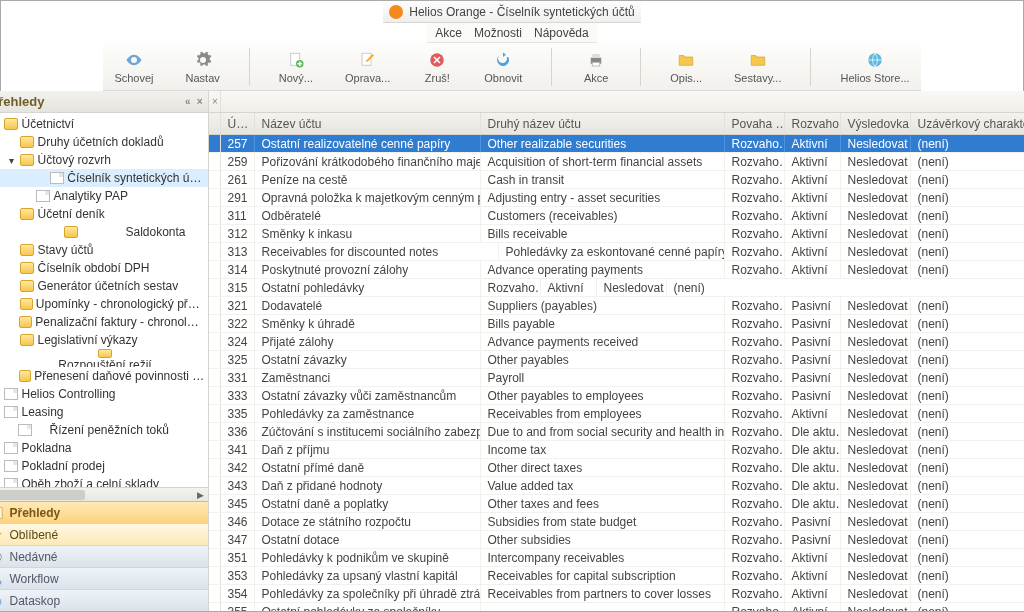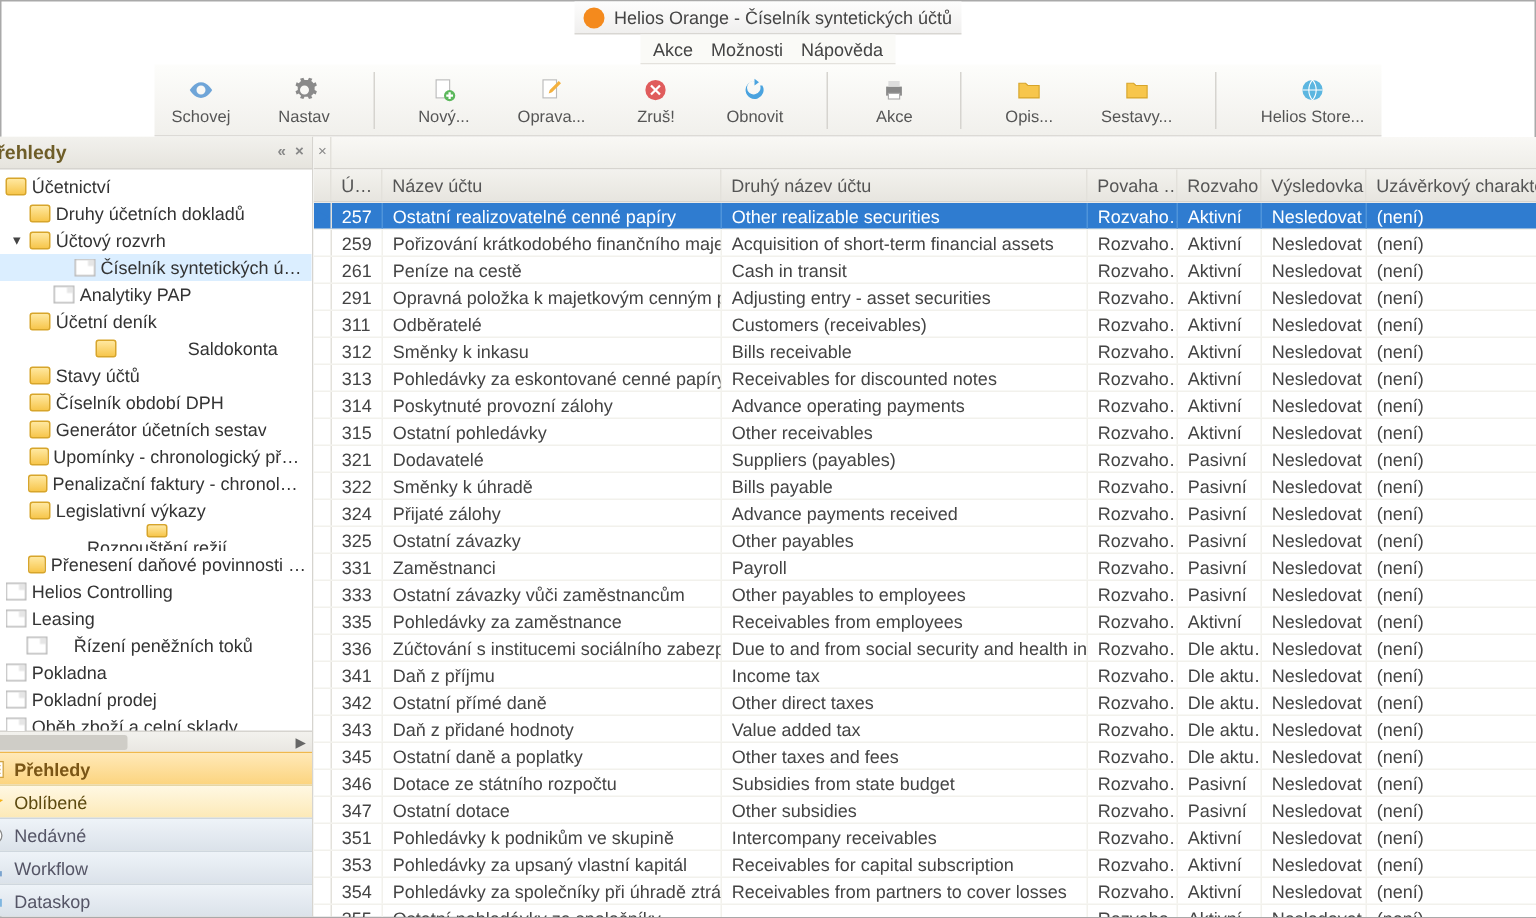--- a/index.html
+++ b/index.html
@@ -409,42 +409,41 @@
             <div class="cell c-name">Směnky k inkasu</div>
             <div class="cell c-name2">Bills receivable</div>
             <div class="cell c-pov">Rozvaho…</div>
             <div class="cell c-roz">Aktivní</div>
             <div class="cell c-vys">Nesledovat</div>
             <div class="cell c-uzav">(není)</div>
           </div>
           <div class="row">
             <div class="row-marker"></div>
             <div class="cell c-num">313</div>
+            <div class="cell c-name2">Receivables for discounted notes</div>
             <div class="cell c-name">Pohledávky za eskontované cenné papíry</div>
-            <div class="cell c-name2">Receivables for discounted notes</div>
             <div class="cell c-pov">Rozvaho…</div>
             <div class="cell c-roz">Aktivní</div>
             <div class="cell c-vys">Nesledovat</div>
             <div class="cell c-uzav">(není)</div>
           </div>
           <div class="row">
             <div class="row-marker"></div>
             <div class="cell c-num">314</div>
             <div class="cell c-name">Poskytnuté provozní zálohy</div>
             <div class="cell c-name2">Advance operating payments</div>
             <div class="cell c-pov">Rozvaho…</div>
             <div class="cell c-roz">Aktivní</div>
             <div class="cell c-vys">Nesledovat</div>
             <div class="cell c-uzav">(není)</div>
           </div>
           <div class="row">
             <div class="row-marker"></div>
             <div class="cell c-num">315</div>
             <div class="cell c-name">Ostatní pohledávky</div>
-            <div class="cell c-name2">Other receivables</div>
             <div class="cell c-pov">Rozvaho…</div>
             <div class="cell c-roz">Aktivní</div>
             <div class="cell c-vys">Nesledovat</div>
             <div class="cell c-uzav">(není)</div>
           </div>
           <div class="row">
             <div class="row-marker"></div>
             <div class="cell c-num">321</div>
             <div class="cell c-name">Dodavatelé</div>
             <div class="cell c-name2">Suppliers (payables)</div>

